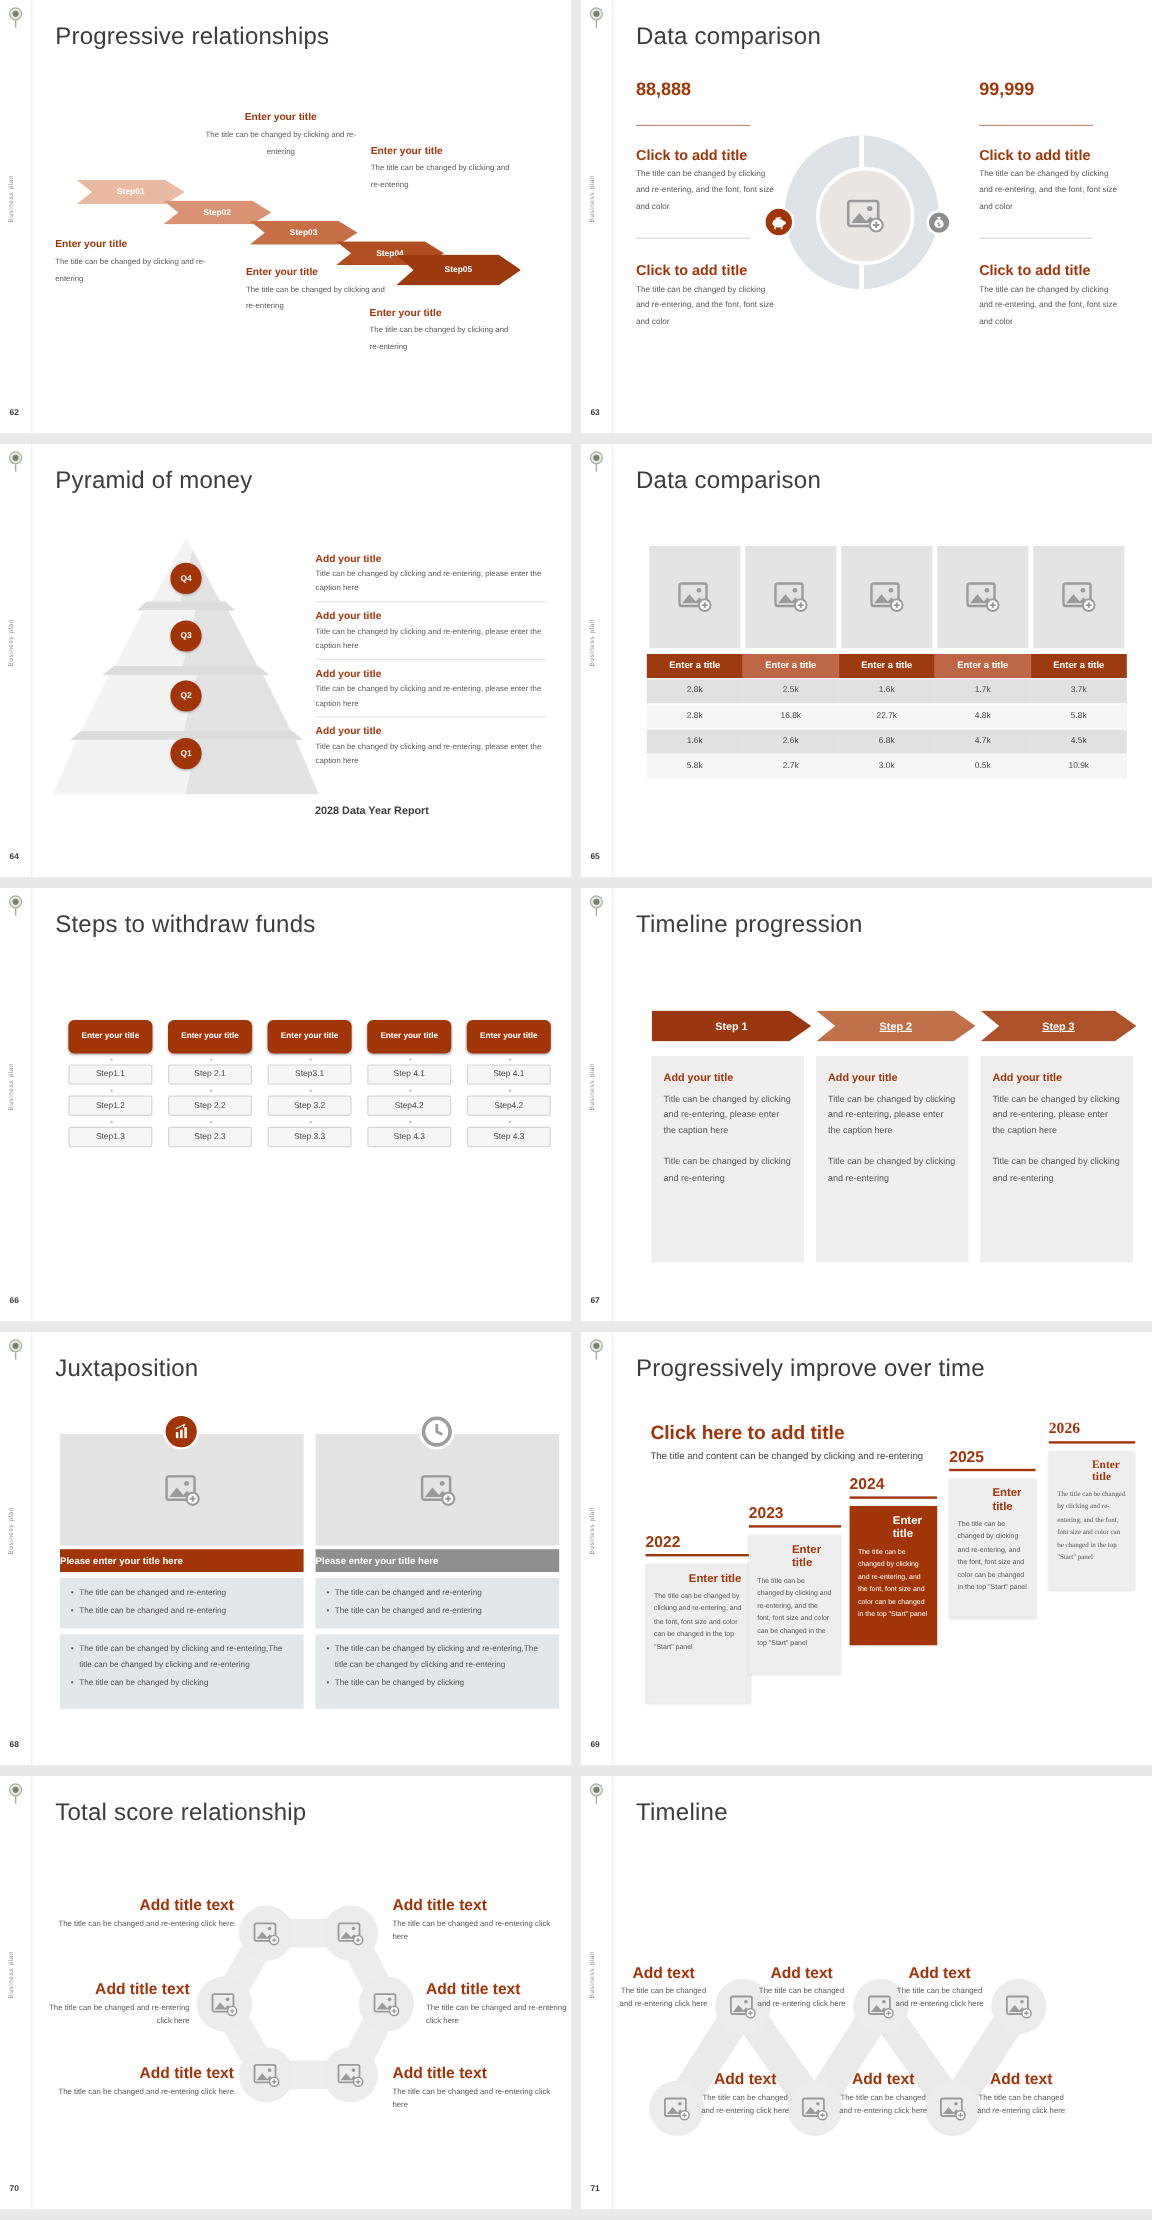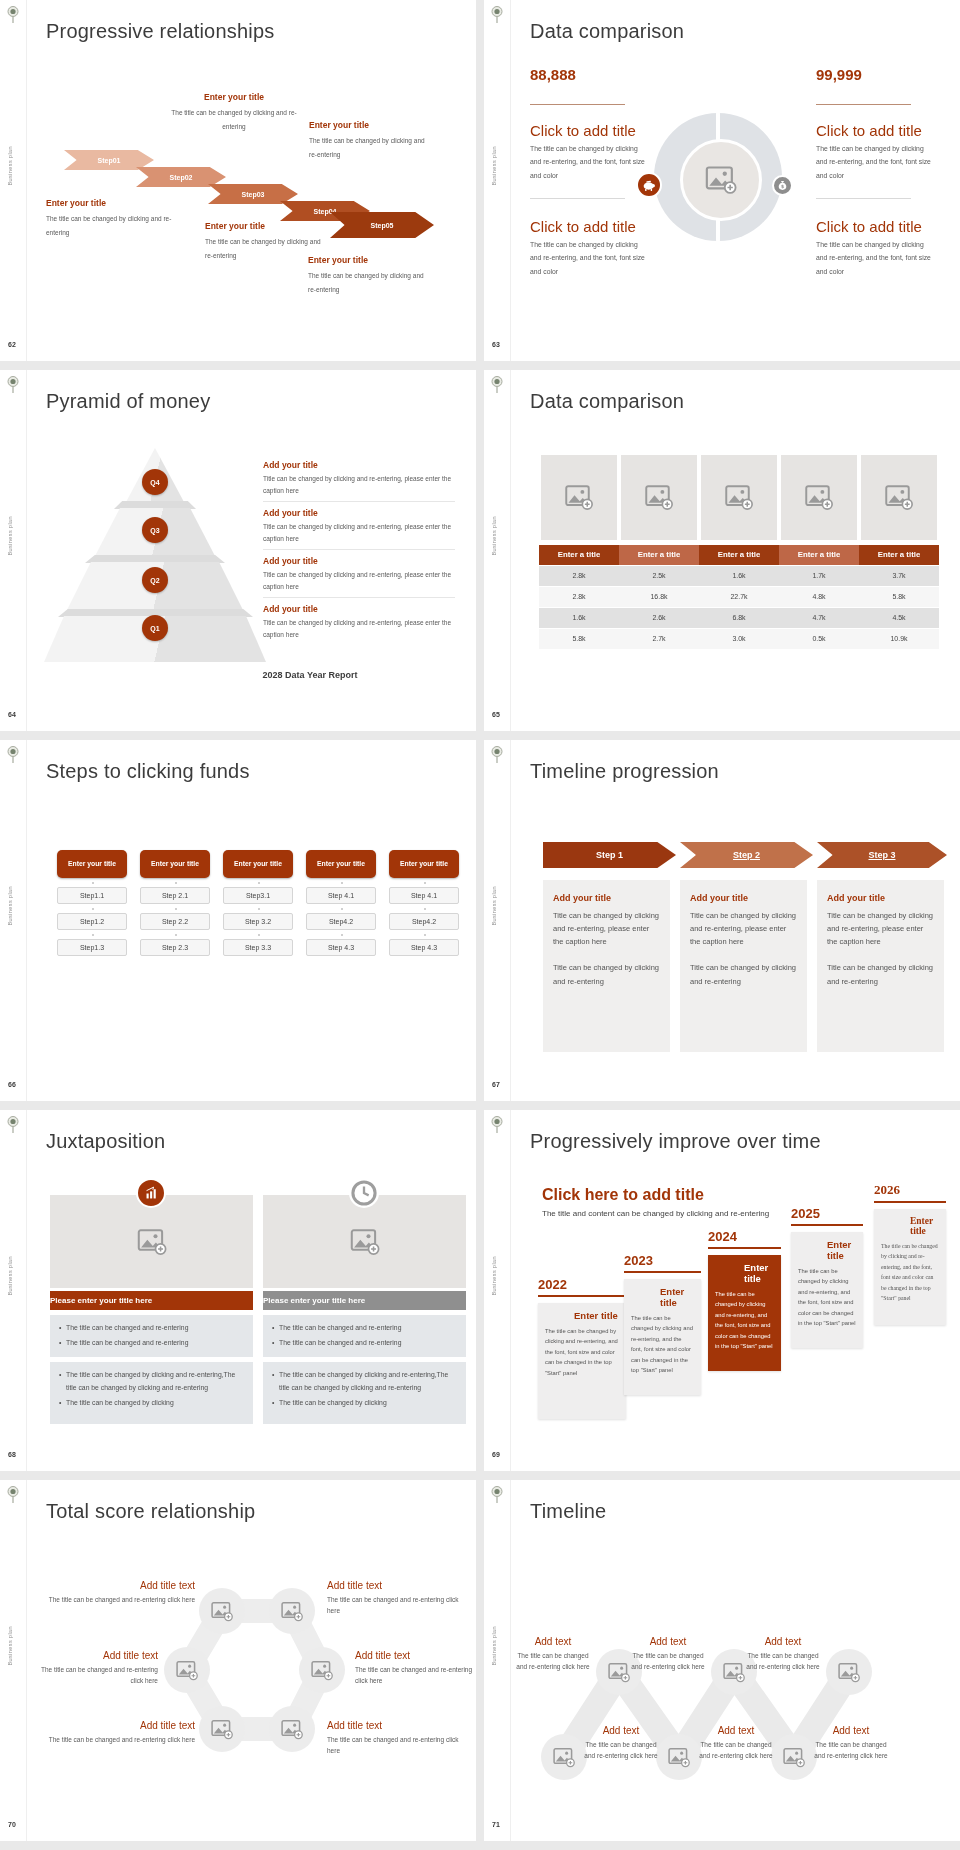--- a/index.html
+++ b/index.html
@@ -15,21 +15,21 @@
   .ctr{text-align:center;}
   .js{display:inline-flex;align-items:center;justify-content:center;}
   .js svg{width:100%;height:100%;}
   
   .chev{clip-path:polygon(0 0,82% 0,100% 50%,82% 100%,0 100%,14% 50%);}
   .alab{display:block;width:100%;text-align:center;font-size:7px;font-weight:700;color:#fff;}
   .bt{font-size:8.5px;font-weight:700;color:var(--accent);margin-bottom:4px;}
   .bd{font-size:6.5px;color:#595959;line-height:2.1;}
   
   .bignum{font-size:15px;font-weight:700;color:var(--accent);}
-  .cardt{font-size:15px;font-weight:400;color:var(--accent);margin-bottom:3px;}
+  .cardt{font-size:12px;font-weight:700;color:var(--accent);margin-bottom:3px;}
   .cardd{font-size:6.8px;color:#595959;line-height:1.95;}
   .hline{height:1px;background:#d9d9d9;}
   .badge{border-radius:50%;display:flex;align-items:center;justify-content:center;}
   
   .tier{background:linear-gradient(103deg,#f3f3f3 52%,#e3e3e3 52%);}
   .ledge{background:#dcdcdc;}
   .qc{position:absolute;width:26px;height:26px;border-radius:50%;background:var(--accent);color:#fff;font-size:7px;font-weight:700;display:flex;align-items:center;justify-content:center;box-shadow:0 1px 2px rgba(0,0,0,.25);}
   .p-item-t{font-size:8.5px;font-weight:700;color:var(--accent);margin-bottom:3px;}
   .p-item-d{font-size:6.5px;color:#595959;line-height:1.9;}
   
@@ -59,21 +59,21 @@
   .pan68{background:#e4e7ea;padding:5px 9px;box-sizing:border-box;}
   
   .ycol .yr{font-size:13px;font-weight:700;color:var(--accent);border-bottom:2px solid var(--accent);padding-bottom:3px;}
   .ybox{margin-top:6px;height:116px;background:#efeeee;padding:7px;box-sizing:border-box;box-shadow:0 1px 2px rgba(0,0,0,.12);}
   .ybox .t{font-size:9.5px;font-weight:700;color:var(--accent);margin-bottom:5px;padding-left:29px;}
   .ybox .b{font-size:5.8px;color:#555;line-height:1.8;}
   .ybox.hot{background:var(--accent);}
   .ybox.hot .t,.ybox.hot .b{color:#fff;}
   
   .imgcircle{position:absolute;width:46px;height:46px;border-radius:50%;background:#ececec;display:flex;align-items:center;justify-content:center;}
-  .nt{font-size:10px;font-weight:400;color:var(--accent);margin-bottom:3px;}
+  .nt{font-size:13px;font-weight:700;color:var(--accent);margin-bottom:3px;}
   .nd{font-size:6.5px;color:#595959;line-height:1.75;}
 </style>
 </head>
 <body>
 
 <div class="sheet">
 
   <div class="slide">
     <span class="logo js">
         <svg viewBox="0 0 12 20">
@@ -349,21 +349,21 @@
     <span class="logo js">
         <svg viewBox="0 0 12 20">
           <circle cx="6" cy="6.5" r="5" fill="#e9ebe4" stroke="#a8aca0" stroke-width="1"></circle>
           <circle cx="6" cy="6.5" r="2.6" fill="#76836f"></circle>
           <rect x="5.4" y="12" width="1.2" height="6" fill="#a8aca0"></rect>
         </svg>
       </span>
     <div class="vtext">Business plan</div>
     <div class="pagenum">66</div>
     <div class="sideline"></div>
-    <div class="stitle">Steps to clicking funds</div>
+    <div class="stitle">Steps to withdraw funds</div>
 
     <div class="scol" style="left:57px;">
       <div class="hbtn">Enter your title</div>
       <div class="sbox">Step1.1</div>
       <div class="sbox">Step1.2</div>
       <div class="sbox">Step1.3</div>
     </div>
     <div class="scol" style="left:140px;">
       <div class="hbtn">Enter your title</div>
       <div class="sbox">Step 2.1</div>

